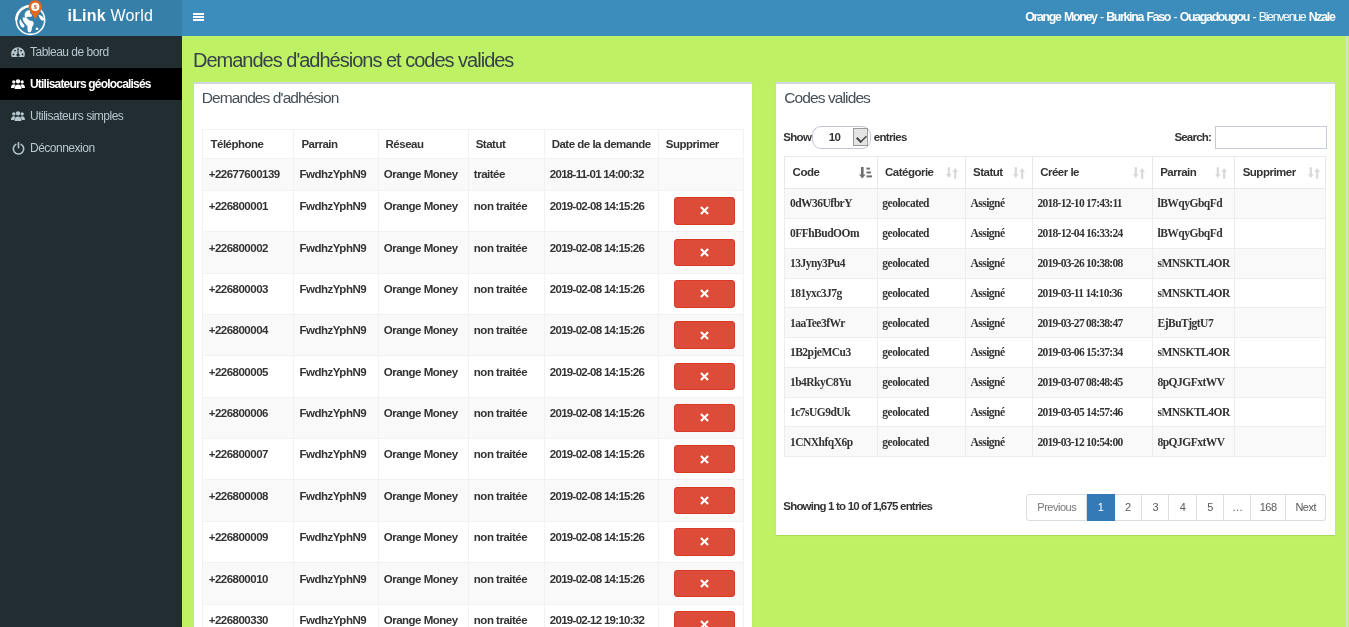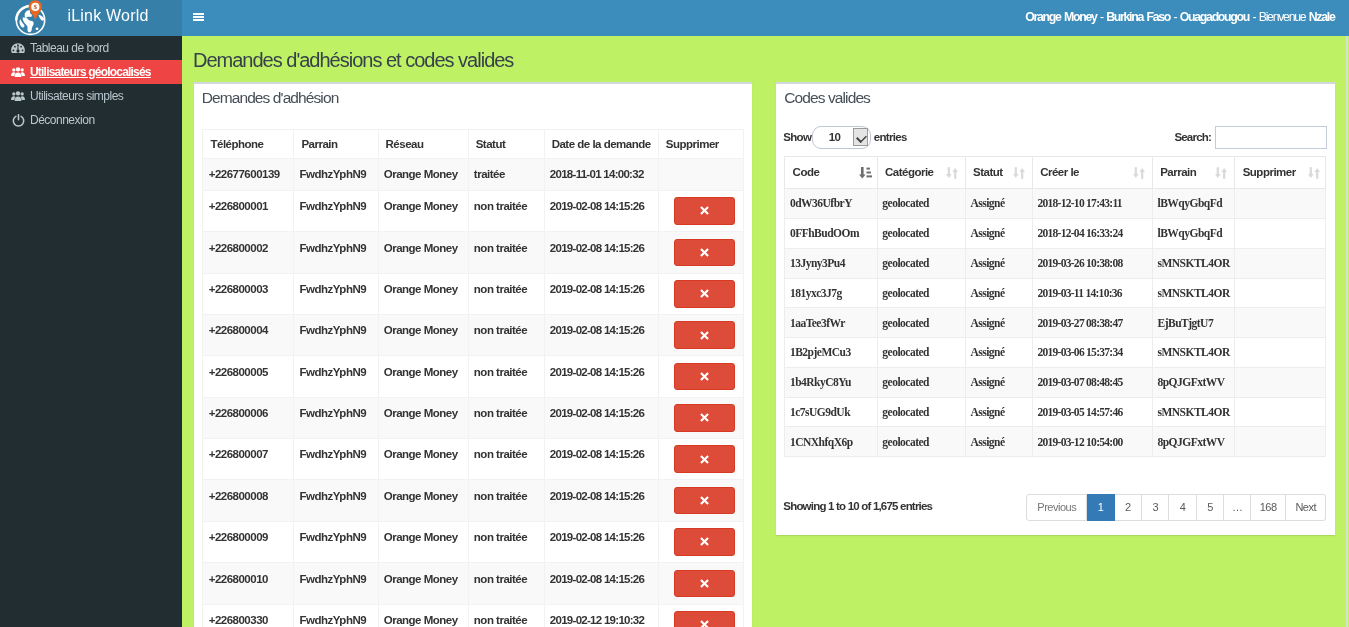--- a/index.html
+++ b/index.html
@@ -5,32 +5,32 @@
 <style>
 * { margin:0; padding:0; box-sizing:border-box; }
 html,body { width:1349px; height:627px; overflow:hidden; }
 body { font-family:"Liberation Sans", sans-serif; background:#ecf0f5; position:relative; }
 
 
 .navbar { position:absolute; left:0; top:0; width:1349px; height:36px; background:#3c8dbc; z-index:5; }
 .logo { position:absolute; left:0; top:0; width:182px; height:36px; background:#367fa9; }
 .logo svg { position:absolute; left:0; top:0; }
 .logo-text { position:absolute; left:67.5px; top:0; height:36px; line-height:31px; color:#fff; font-size:16px; font-weight:300; letter-spacing:0.2px; white-space:nowrap; }
-.logo-text b { font-weight:400; }
+.logo-text b { font-weight:700; }
 .burger { position:absolute; left:193.4px; top:12.6px; width:10.8px; height:12px; }
 .burger div { height:2.3px; background:#fff; margin-bottom:0.9px; }
 .nav-right { position:absolute; right:14.5px; top:0; height:45px; line-height:34.5px; color:#fff; font-size:12.3px; font-weight:700; letter-spacing:-1.28px; word-spacing:1.3px; white-space:nowrap; }
 .nav-right .lt { font-weight:400; }
 
 
 .sidebar { position:absolute; left:0; top:36px; width:182px; height:591px; background:#222d32; }
 .smenu { padding-top:0; }
-.smenu .item { height:24px; display:flex; align-items:center; color:#b8c7ce; font-size:12px; letter-spacing:-0.5px; }
+.smenu .item { height:32px; display:flex; align-items:center; color:#b8c7ce; font-size:12px; letter-spacing:-0.5px; }
 .smenu .item .ic { width:14px; margin-left:11px; margin-right:5px; display:flex; justify-content:center; }
-.smenu .item.active { background:#ef4444; color:#fff; font-weight:700; letter-spacing:-0.8px;text-decoration:underline; }
+.smenu .item.active { background:#000000; color:#fff; font-weight:700; letter-spacing:-0.8px; }
 
 
 .content { position:absolute; left:182px; top:36px; width:1167px; height:621px; background:#bef264; }
 h1.pagetitle { position:absolute; left:11px; top:13px; font-size:20px; font-weight:400; color:#37414b; letter-spacing:-1px; }
 
 .box { position:absolute; background:#fff; border-top:2.5px solid #d2d6de; box-shadow:0 1px 1px rgba(0,0,0,0.1); }
 .box-title { font-size:15.5px; color:#464f57; letter-spacing:-0.9px; padding:5.5px 9px 0 8px; }
 #boxleft { left:11.7px; top:45.5px; width:558.1px; height:600px; }
 #boxright { left:594.3px; top:45.5px; width:558.8px; height:453px; }
 

